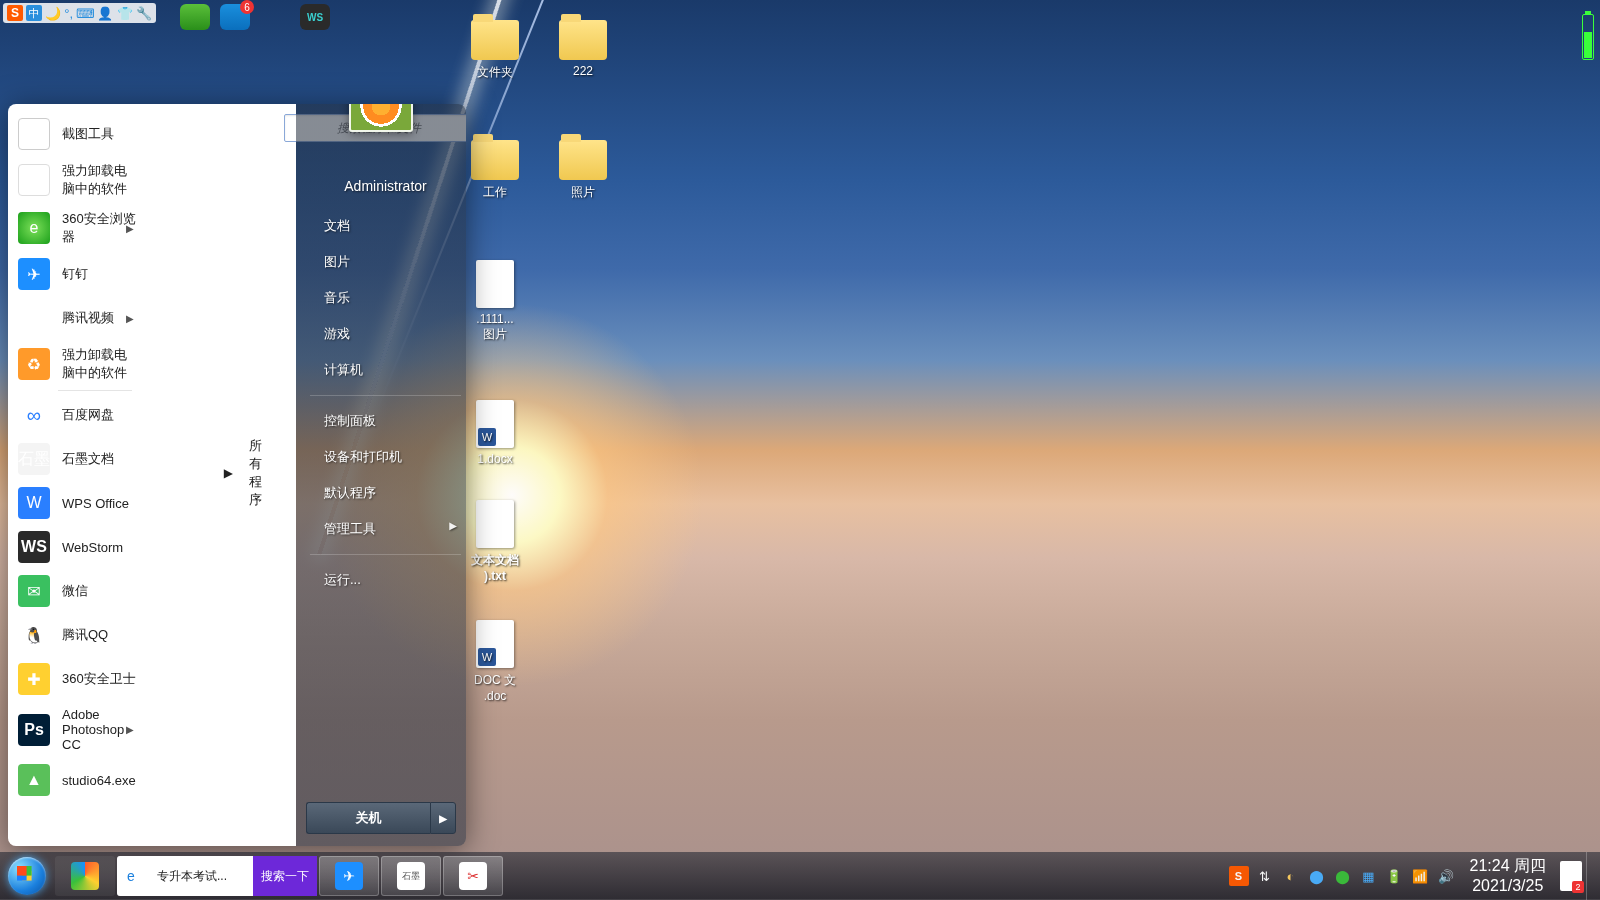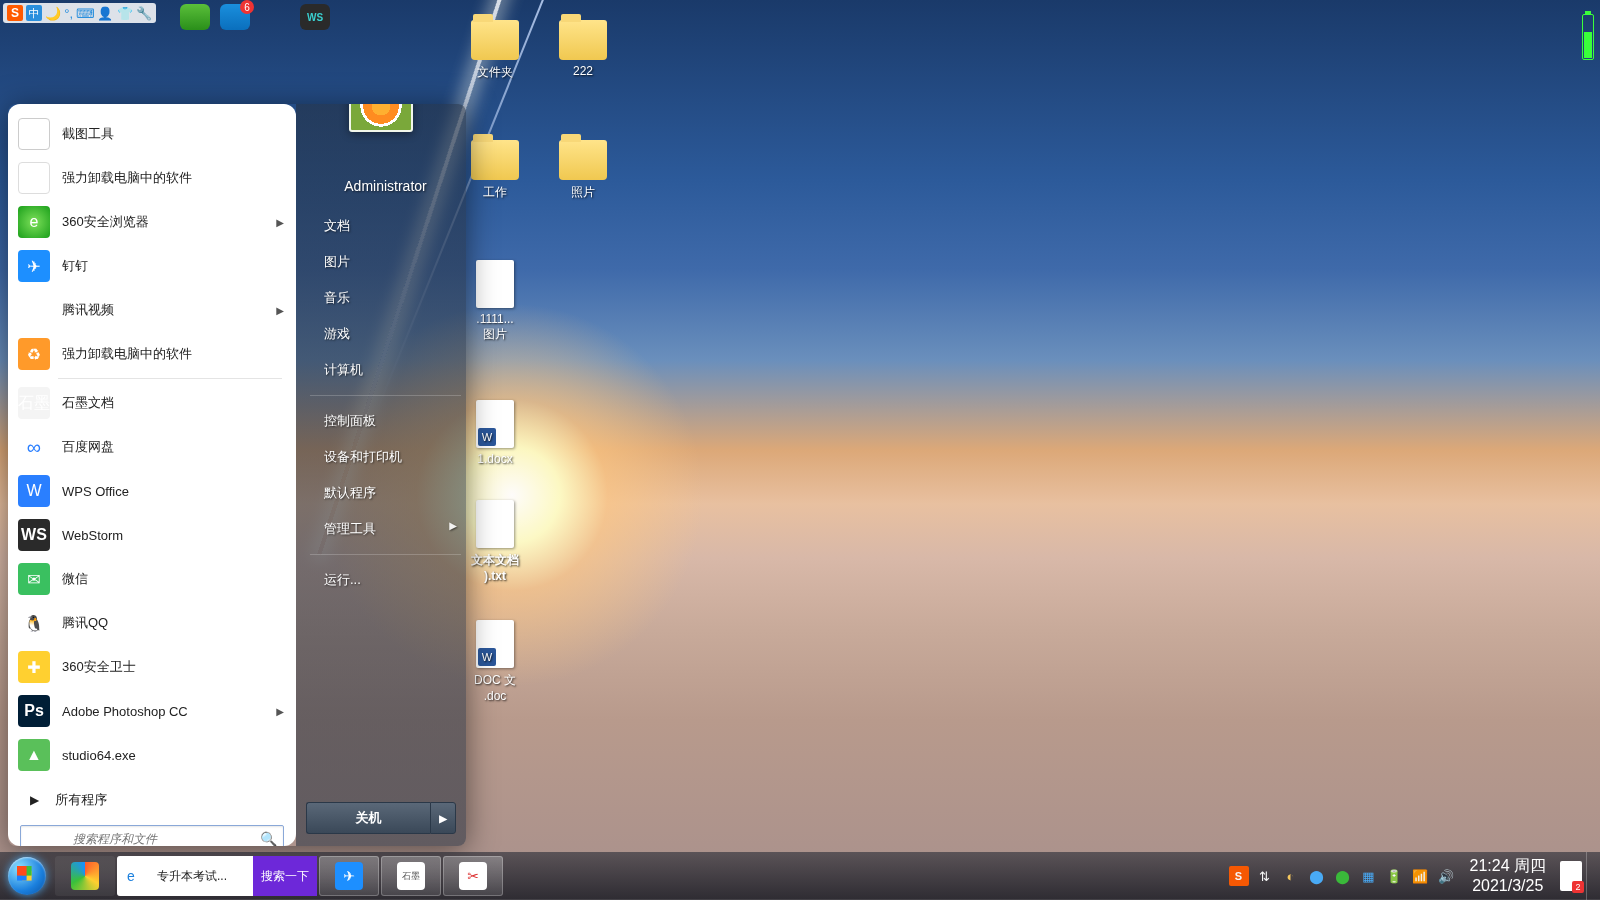--- a/index.html
+++ b/index.html
@@ -35,21 +35,21 @@
 .dicon .folder{ width:48px; height:40px; margin:0 auto 4px; background:linear-gradient(#ffe48a,#f0c850); border-radius:3px 3px 4px 4px; position:relative;}
 .dicon .folder:before{content:""; position:absolute; top:-6px; left:2px; width:20px; height:8px; background:#f8d878; border-radius:2px 2px 0 0;}
 .dicon .doc{ width:38px; height:48px; margin:0 auto 4px; background:#fff; border-radius:2px; position:relative; box-shadow:1px 1px 3px rgba(0,0,0,.4);}
 .dicon .doc.blue:after{content:"W"; position:absolute; bottom:2px; left:2px; width:18px; height:18px; background:#2b579a; color:#fff; font-size:11px; display:flex; align-items:center; justify-content:center; border-radius:2px;}
 
 
 .start-menu {
   position:absolute; left:8px; bottom:54px; width:458px; height:742px; display:flex;
   border-radius:8px; box-shadow:0 4px 30px rgba(0,0,0,.5); overflow:hidden;
 }
-.sm-left{ width:288px; background:#fff; display:flex; flex-direction:column; padding:8px 2px 8px 2px;border-radius:12px;}
+.sm-left{ width:288px; background:#fff; display:flex; flex-direction:row; padding:8px 2px 8px 2px;}
 .sm-right{ flex:1; background:linear-gradient(to bottom, rgba(35,45,60,.55), rgba(35,45,60,.55)); display:flex; flex-direction:column; padding:64px 1px 10px 10px; position:relative;}
 .avatar{ position:absolute; top:-36px; left:50%; transform:translateX(-50%); width:64px; height:64px; border:2px solid rgba(255,255,255,.9); border-radius:3px; background:radial-gradient(circle at 50% 60%, #ffb030 0 20%, #ff8c20 20% 38%, #fff 38% 44%, #7aa83a 44% 100%); box-shadow:0 2px 8px rgba(0,0,0,.4);}
 .sm-right .user{ color:#fff; font-size:14px; text-align:center; margin:10px 0 14px; text-shadow:1px 1px 2px rgba(0,0,0,.6);}
 .sm-right .link{ color:#fff; font-size:13px; padding:9px 8px; text-shadow:1px 1px 2px rgba(0,0,0,.6); cursor:default; border-radius:3px; display:flex; justify-content:space-between;margin-left:10px;}
 .sm-right .link .arrow{ font-size:10px; opacity:.9;}
 .sm-right .sep{ height:1px; background:rgba(255,255,255,.2); margin:7px 4px;}
 
 .sm-left .item{ display:flex; align-items:center; padding:6px 8px; font-size:13px; color:#222; cursor:default; position:relative; border-radius:3px; min-height:40px;}
 .sm-left .item .picon{ width:32px; height:32px; margin-right:12px; flex-shrink:0; border-radius:4px; display:flex; align-items:center; justify-content:center; font-size:16px; color:#fff;}
 .sm-left .item .sub{ position:absolute; right:10px; font-size:10px; color:#555;}
@@ -202,26 +202,26 @@
           <div class="picon pi-tx">▶</div>
           <span>腾讯视频</span>
           <span class="sub">▶</span>
         </div>
         <div class="item">
           <div class="picon pi-unin">♻</div>
           <span>强力卸载电脑中的软件</span>
         </div>
         <div class="hr"></div>
         <div class="item">
+          <div class="picon pi-baidu"></div>
+          <span>百度网盘</span>
+        </div>
+        <div class="item">
           <div class="picon pi-shimo">石墨</div>
           <span>石墨文档</span>
-        </div>
-        <div class="item">
-          <div class="picon pi-baidu"></div>
-          <span>百度网盘</span>
         </div>
         <div class="item">
           <div class="picon pi-wps">W</div>
           <span>WPS Office</span>
         </div>
         <div class="item">
           <div class="picon pi-ws">WS</div>
           <span>WebStorm</span>
         </div>
         <div class="item">

